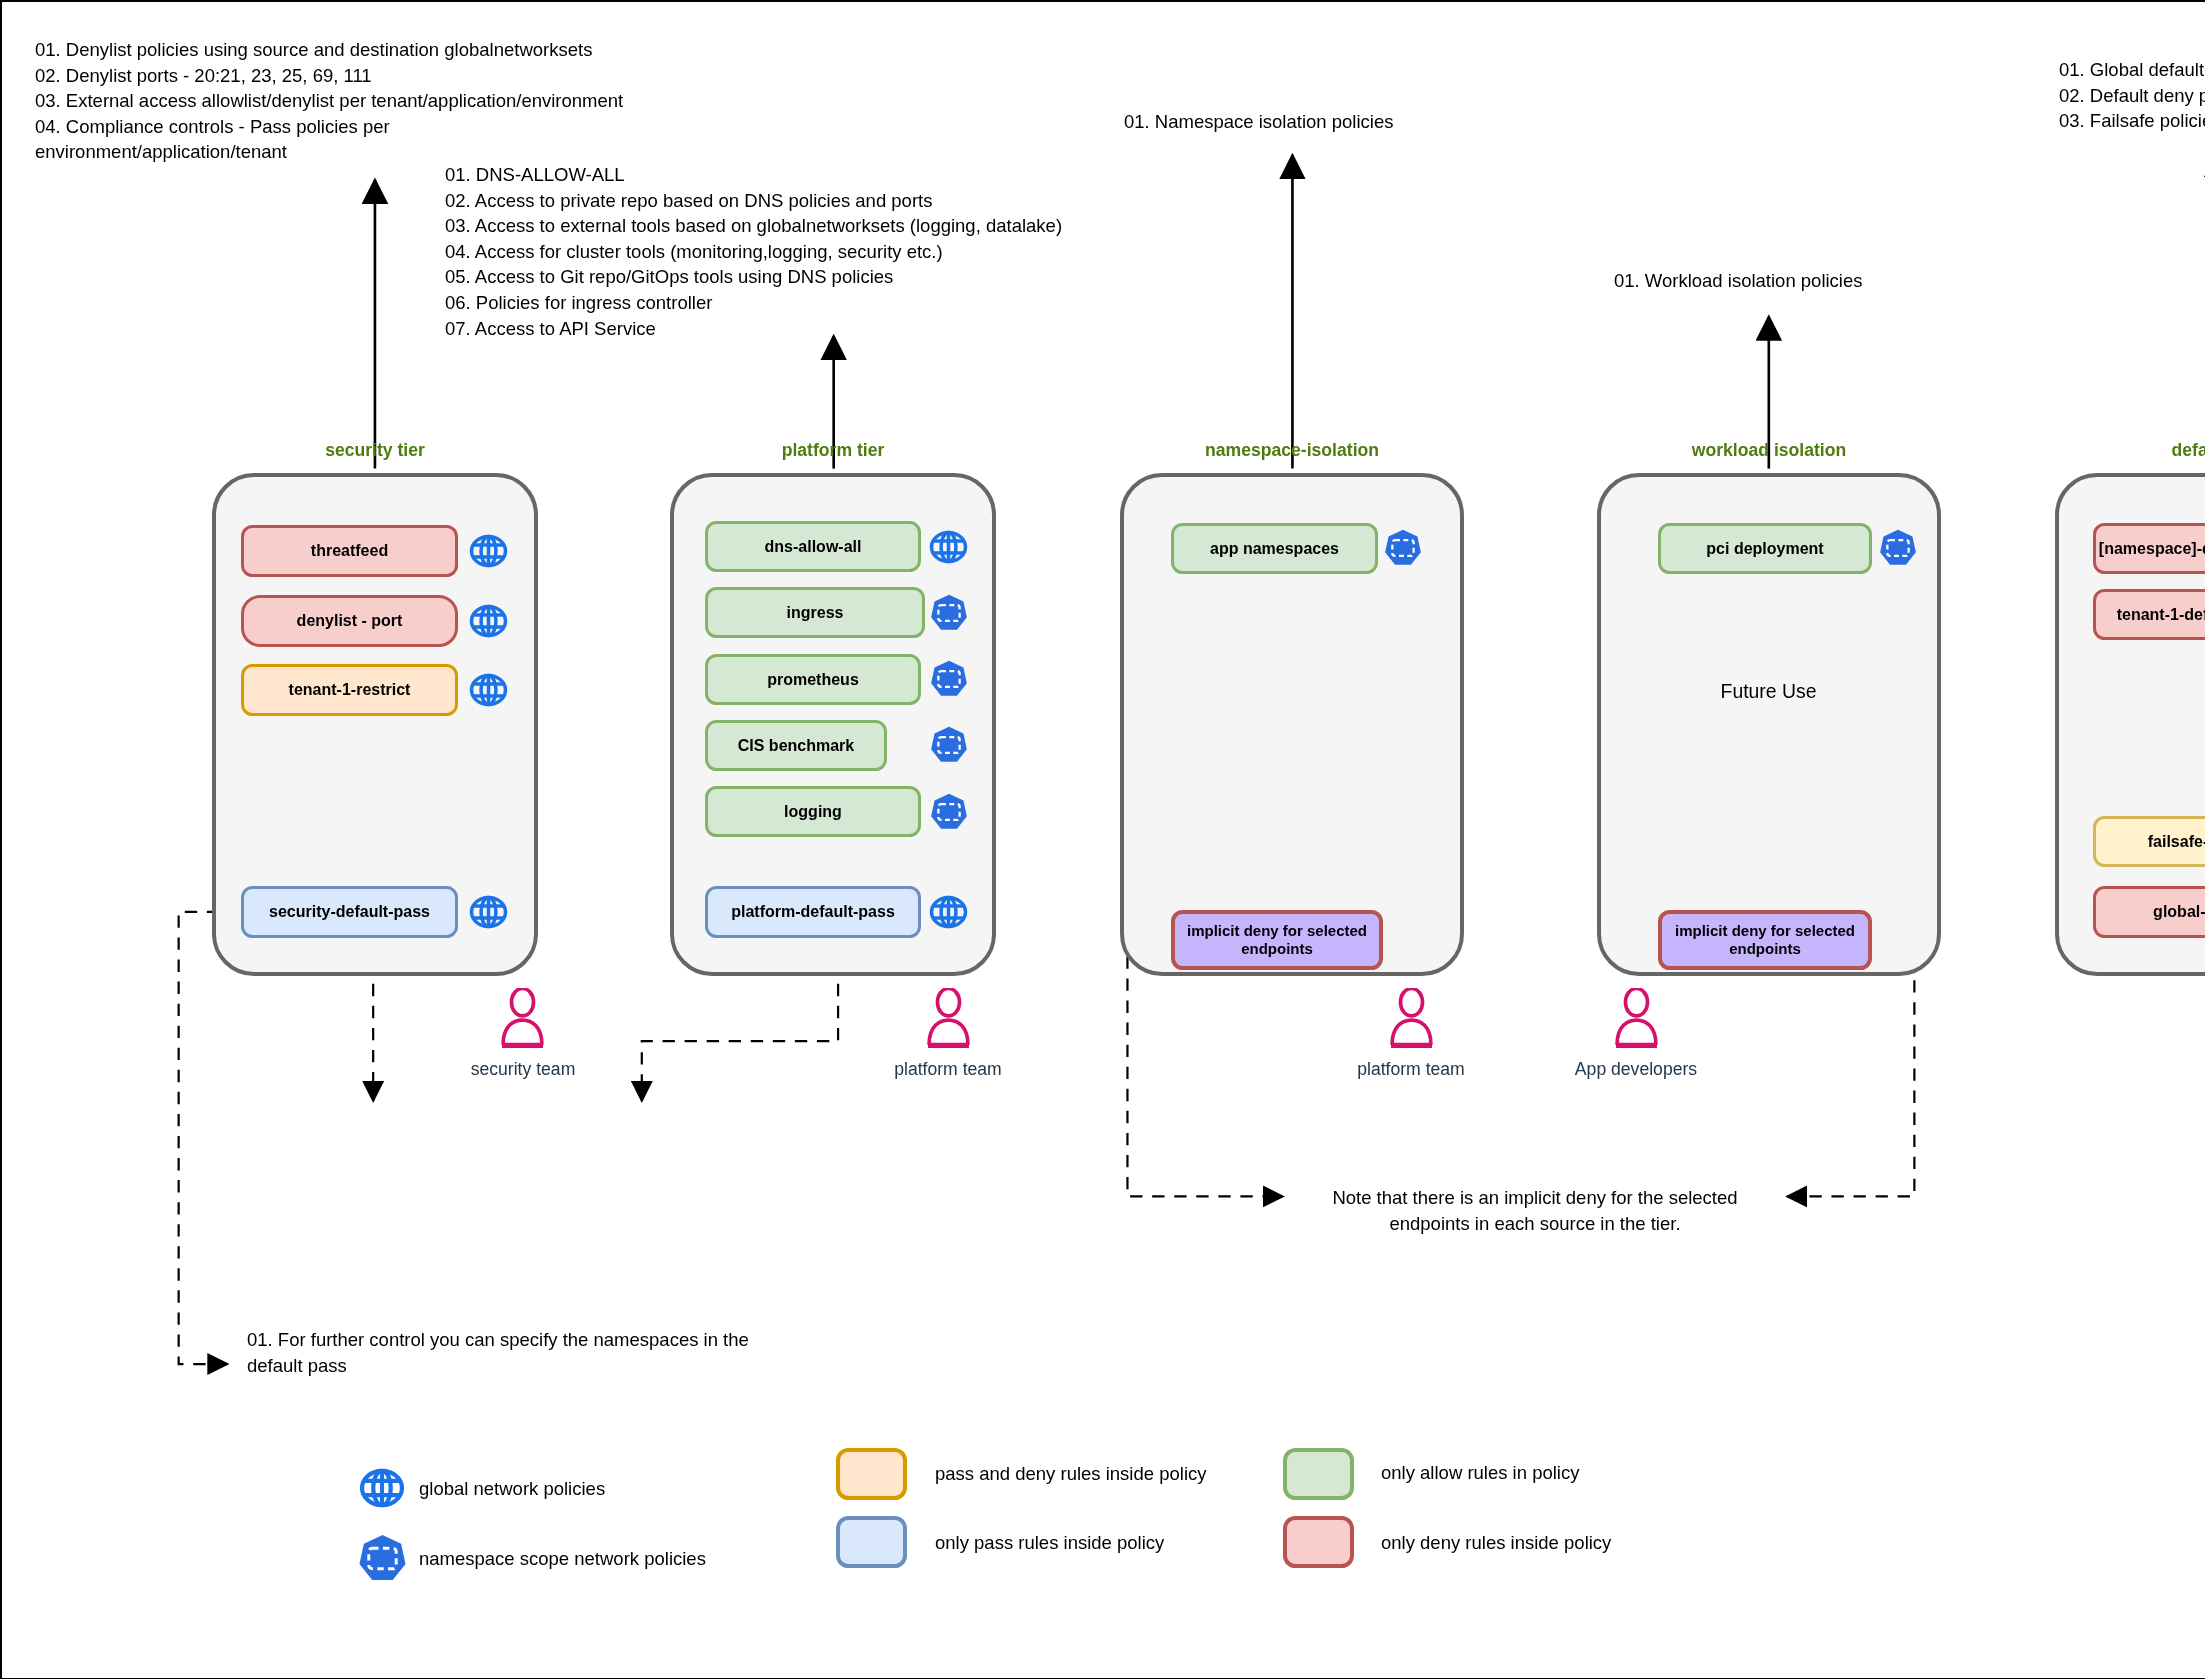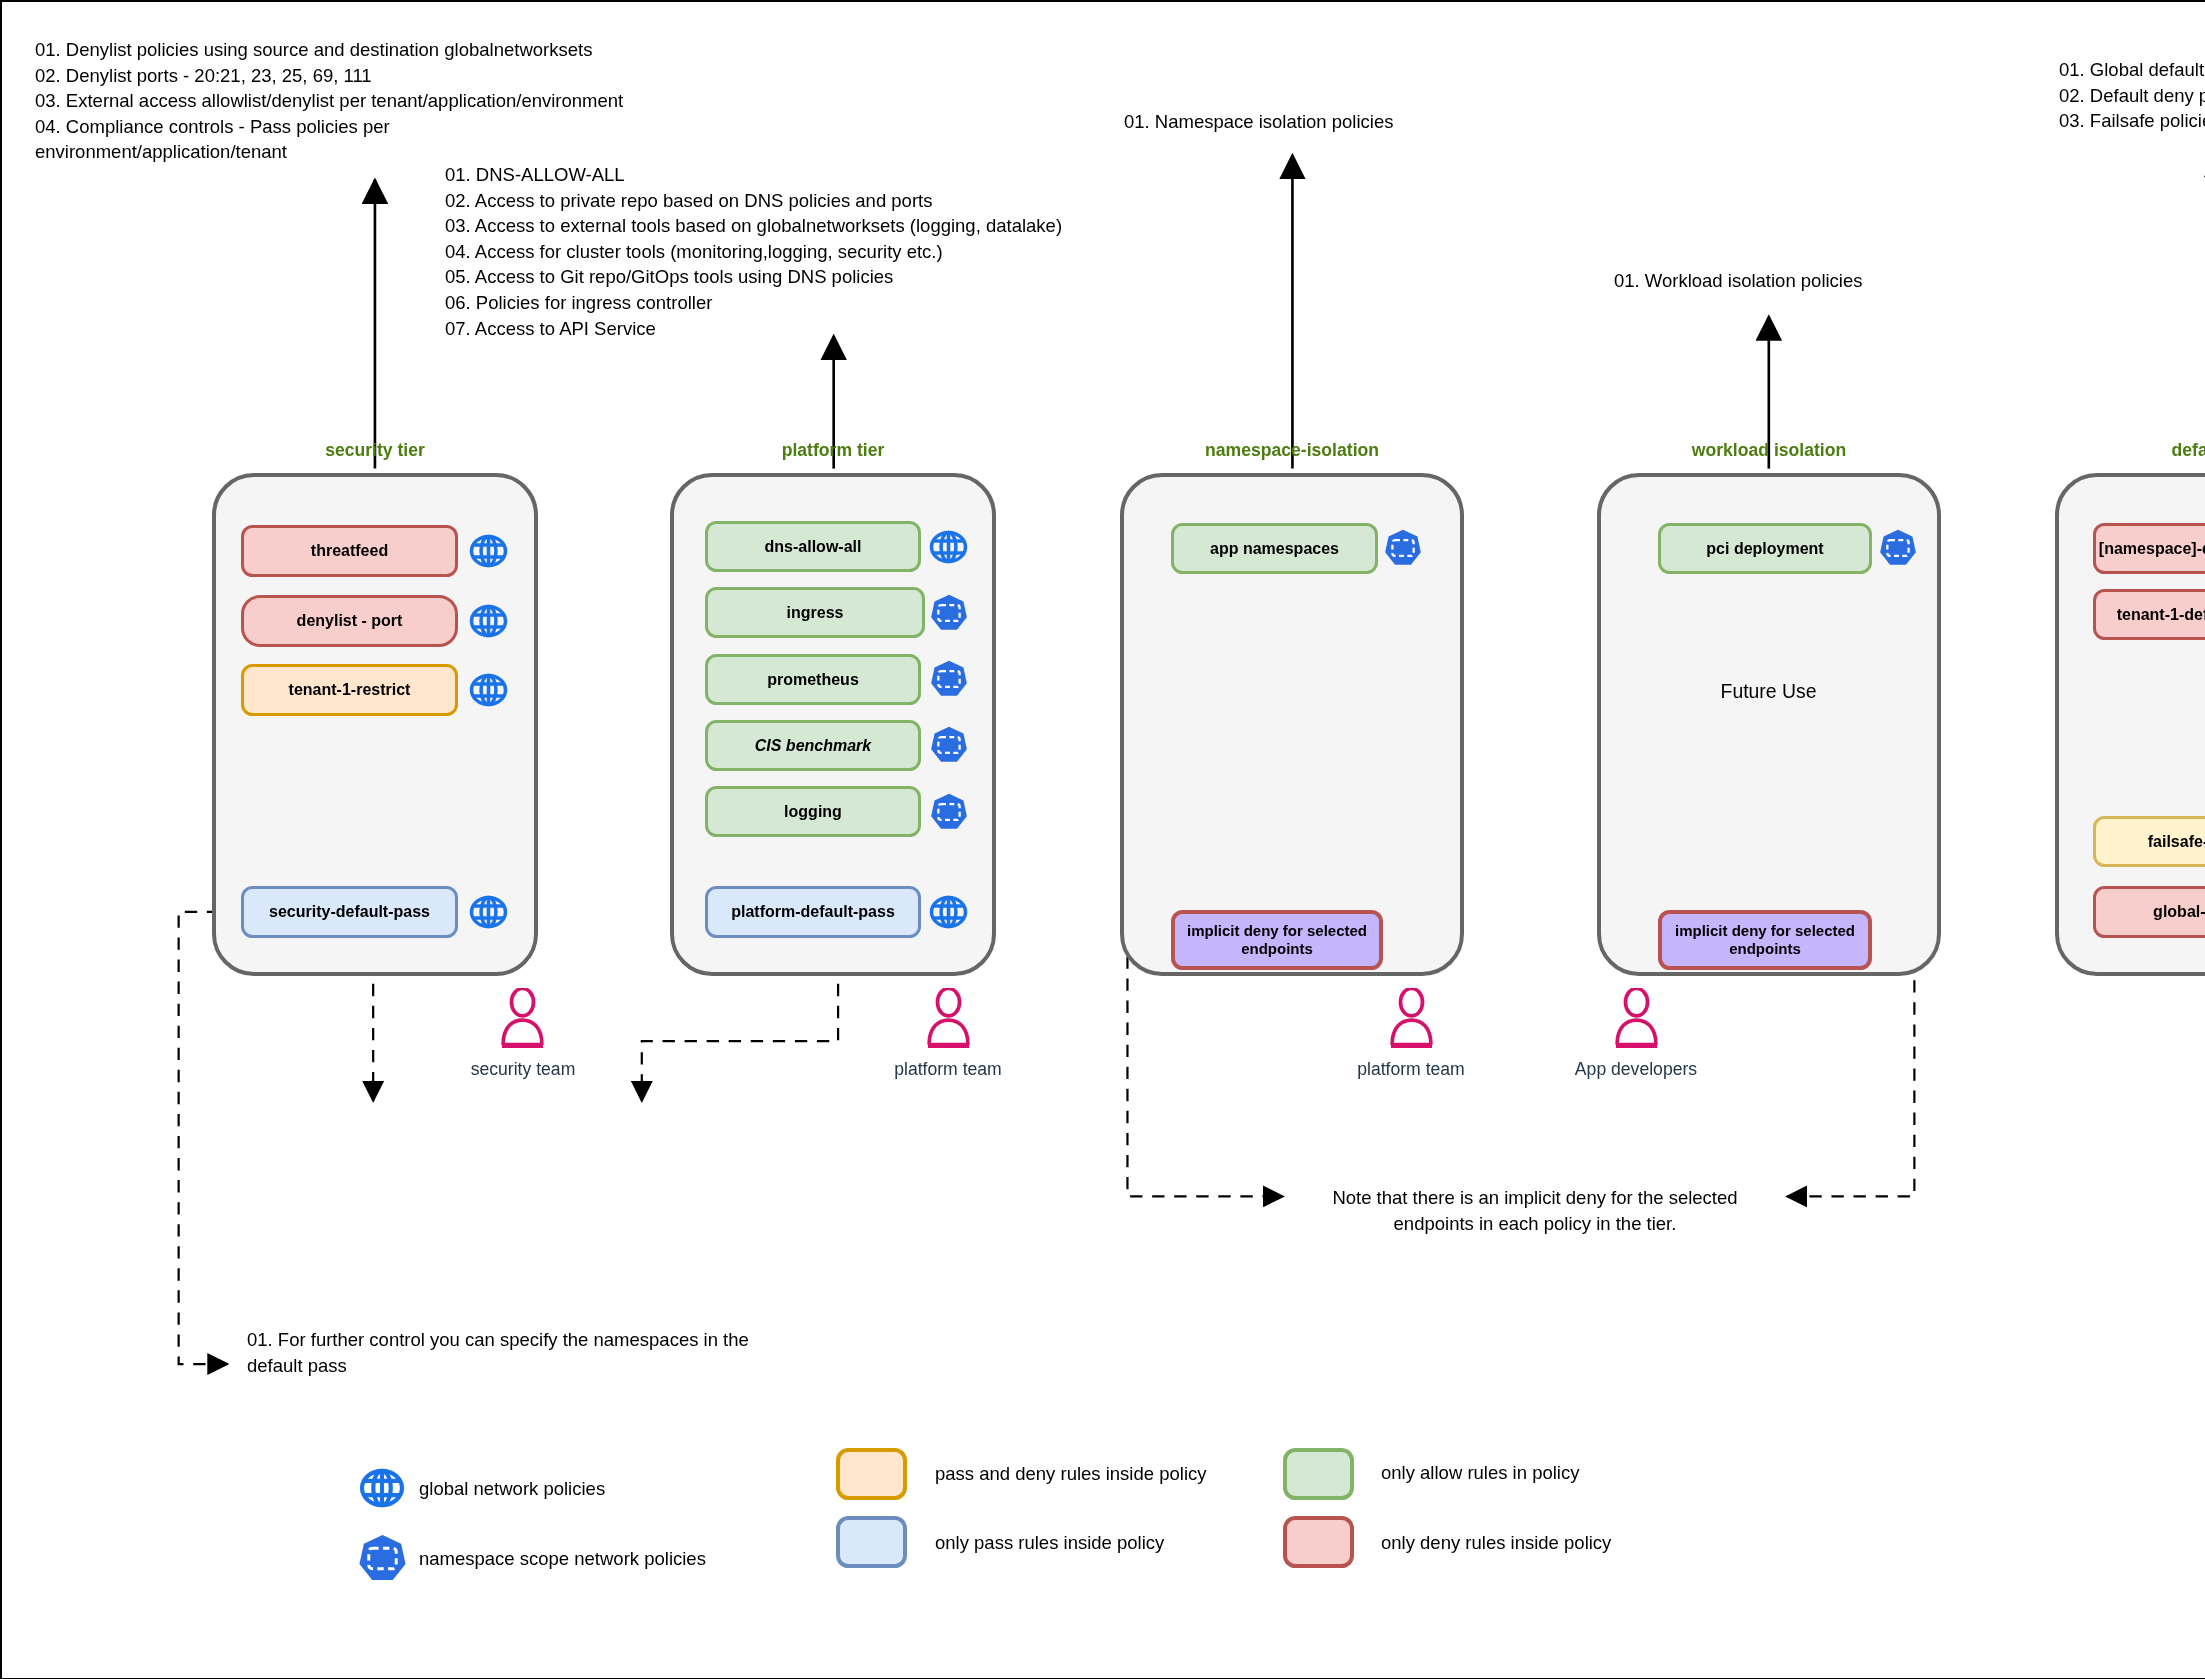--- a/index.html
+++ b/index.html
@@ -72,35 +72,35 @@
 06. Policies for ingress controller
 07. Access to API Service</div>
   <div class="note" style="left:1124px;top:109px;width:441px;">01. Namespace isolation policies</div>
   <div class="note" style="left:1614px;top:268px;width:441px;">01. Workload isolation policies</div>
   <div class="note" style="left:2059px;top:57px;width:529px;">01. Global default deny
 02. Default deny per namespace
 03. Failsafe policies</div>
   <div class="note" style="left:247px;top:1327px;width:662px;">01. For further control you can specify the namespaces in the
 default pass</div>
   <div class="note center" style="left:1297px;top:1185px;width:476px;">Note that there is an implicit deny for the selected
-endpoints in each policy in the tier.</div>
+endpoints in each source in the tier.</div>
 
   <div class="tier-title" style="left:212px;top:440px;width:326px;">security tier</div>
   <div class="tier" style="left:212px;top:473px;width:326px;height:503px;"></div>
   <div class="pill deny" style="left:241px;top:525px;width:217px;height:52px;">threatfeed</div>
   <div class="pill deny" style="left:241px;top:595px;width:217px;height:52px;border-radius:19px;">denylist - port</div>
   <div class="pill passdeny" style="left:241px;top:664px;width:217px;height:52px;">tenant-1-restrict</div>
   <div class="pill pass" style="left:241px;top:886px;width:217px;height:52px;">security-default-pass</div>
 
   <div class="tier-title" style="left:670px;top:440px;width:326px;">platform tier</div>
   <div class="tier" style="left:670px;top:473px;width:326px;height:503px;"></div>
   <div class="pill allow" style="left:705px;top:521px;width:216px;height:51px;">dns-allow-all</div>
   <div class="pill allow" style="left:705px;top:587px;width:220px;height:51px;">ingress</div>
   <div class="pill allow" style="left:705px;top:654px;width:216px;height:51px;">prometheus</div>
-  <div class="pill allow" style="left:705px;top:720px;width:216px;height:51px;font-style:italic;">CIS benchmark</div>
+  <div class="pill allow" style="left:705px;top:720px;width:182px;height:51px;">CIS benchmark</div>
   <div class="pill allow" style="left:705px;top:786px;width:216px;height:51px;">logging</div>
   <div class="pill pass" style="left:705px;top:886px;width:216px;height:52px;">platform-default-pass</div>
 
   <div class="tier-title" style="left:1120px;top:440px;width:344px;">namespace-isolation</div>
   <div class="tier" style="left:1120px;top:473px;width:344px;height:503px;"></div>
   <div class="pill allow" style="left:1171px;top:523px;width:207px;height:51px;">app namespaces</div>
   <div class="pill deny-strong" style="left:1171px;top:882px;width:212px;height:60px;font-size:15px;line-height:18.5px;">implicit deny for selected
 endpoints</div>
 
   <div class="tier-title" style="left:1597px;top:440px;width:344px;">workload isolation</div>

